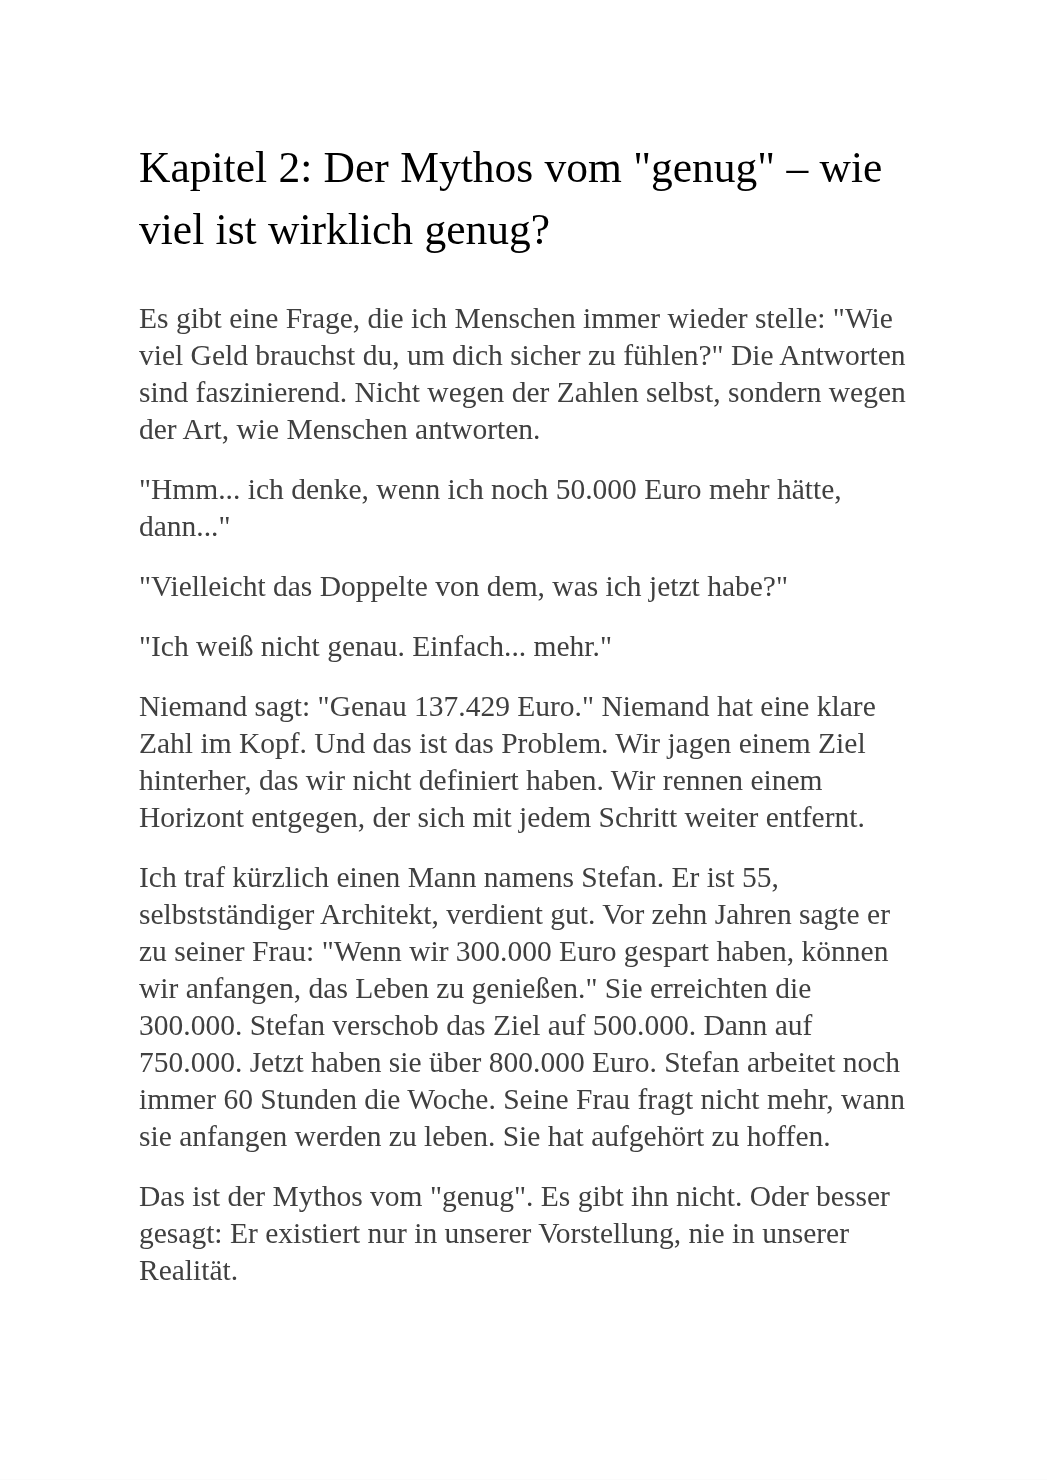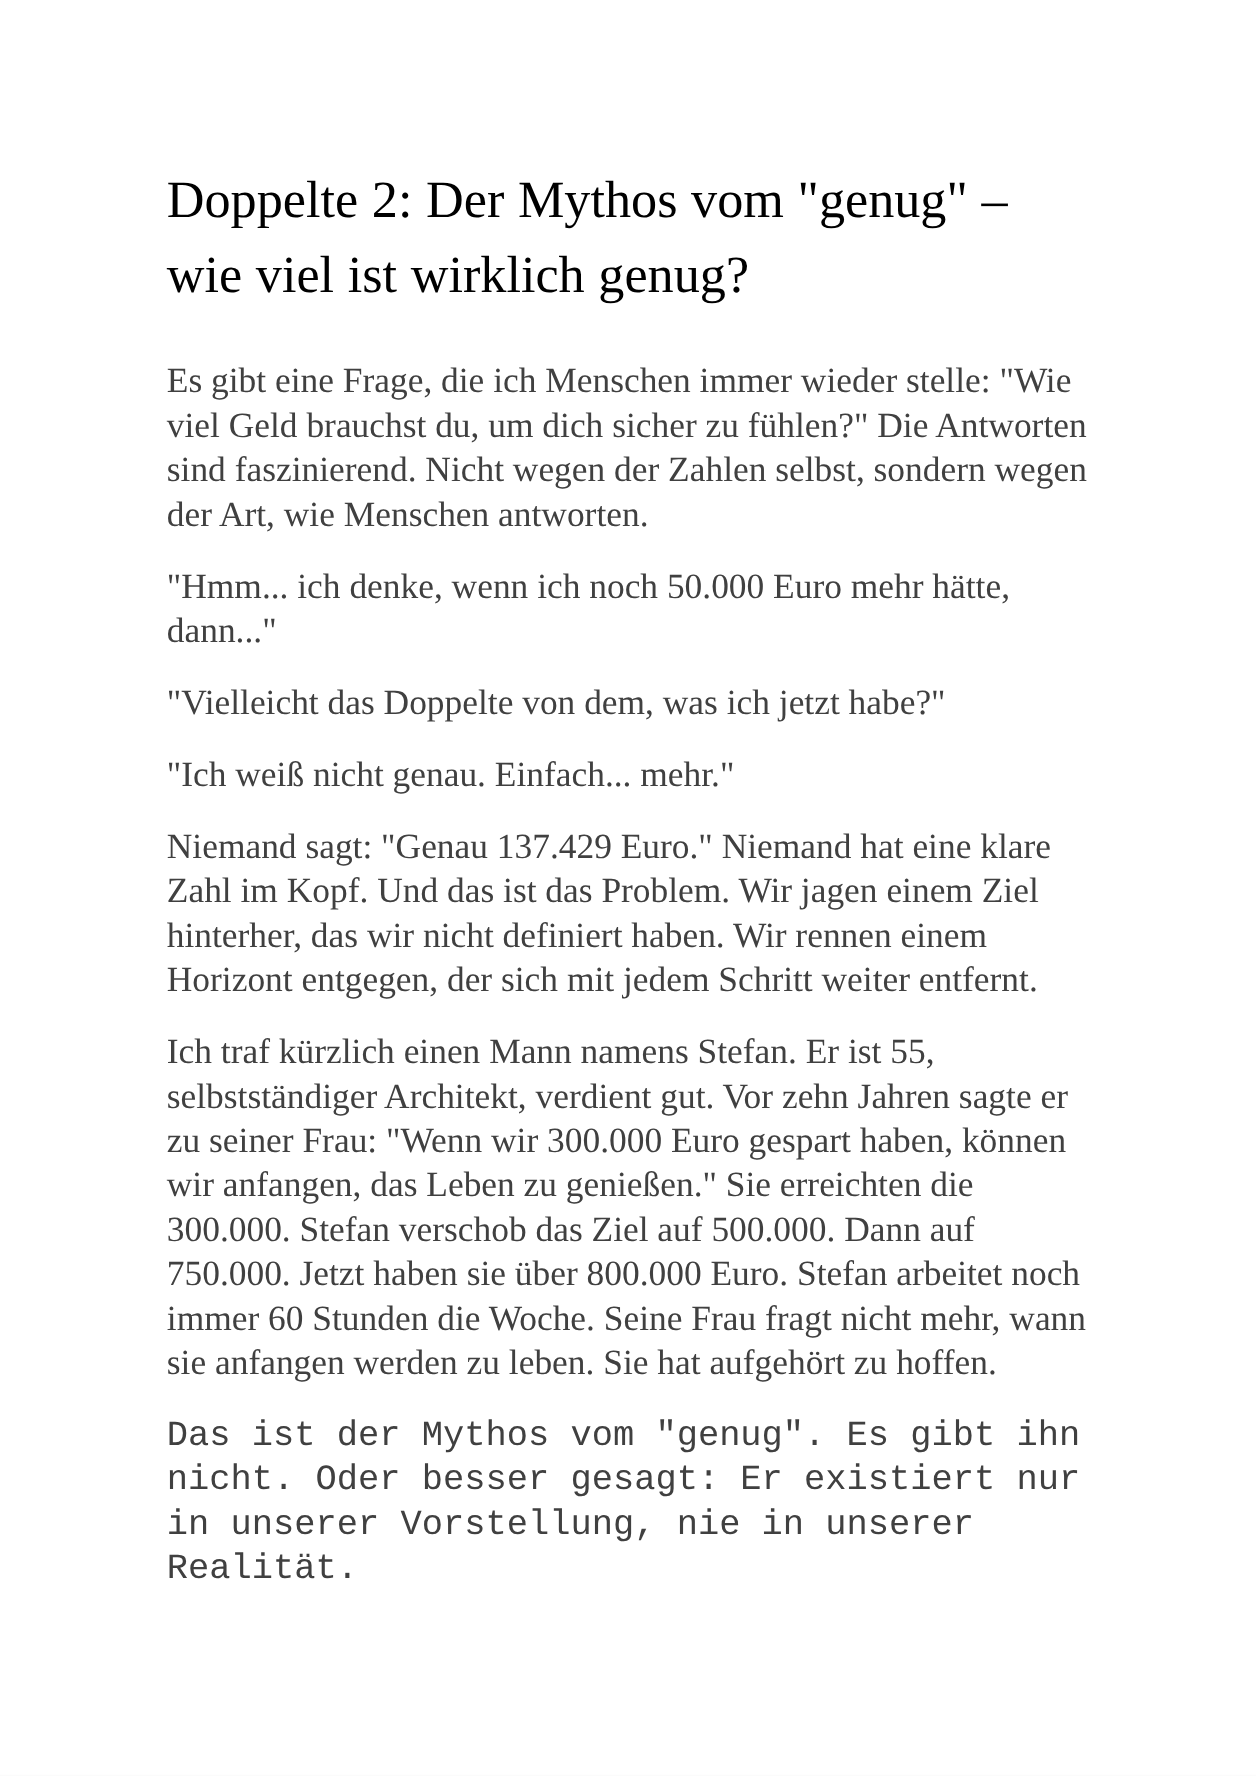--- a/index.html
+++ b/index.html
@@ -47,30 +47,29 @@
     font-weight: 400;
     line-height: 37px;
     margin: 0 0 23px 0;
     color: #404040;
     text-align: left;
     word-spacing: 0px;
     hyphens: none;
   }
   .body-para:last-child {
     margin-bottom: 15px;
-    font-family: Liberation Mono, monospace;
   }
 </style>
 </head>
 <body>
 
 <div class="page">
   <div class="content">
 
-    <h1 class="chapter-title">Doppelte 2: Der Mythos vom "genug" – wie viel ist wirklich genug?</h1>
+    <h1 class="chapter-title">Kapitel 2: Der Mythos vom "genug" – wie viel ist wirklich genug?</h1>
 
     <p class="body-para">Es gibt eine Frage, die ich Menschen immer wieder stelle: "Wie viel Geld brauchst du, um dich sicher zu fühlen?" Die Antworten sind faszinierend. Nicht wegen der Zahlen selbst, sondern wegen der Art, wie Menschen antworten.</p>
 
     <p class="body-para">"Hmm... ich denke, wenn ich noch 50.000 Euro mehr hätte, dann..."</p>
 
     <p class="body-para">"Vielleicht das Doppelte von dem, was ich jetzt habe?"</p>
 
     <p class="body-para">"Ich weiß nicht genau. Einfach... mehr."</p>
 
     <p class="body-para">Niemand sagt: "Genau 137.429 Euro." Niemand hat eine klare Zahl im Kopf. Und das ist das Problem. Wir jagen einem Ziel hinterher, das wir nicht definiert haben. Wir rennen einem Horizont entgegen, der sich mit jedem Schritt weiter entfernt.</p>

